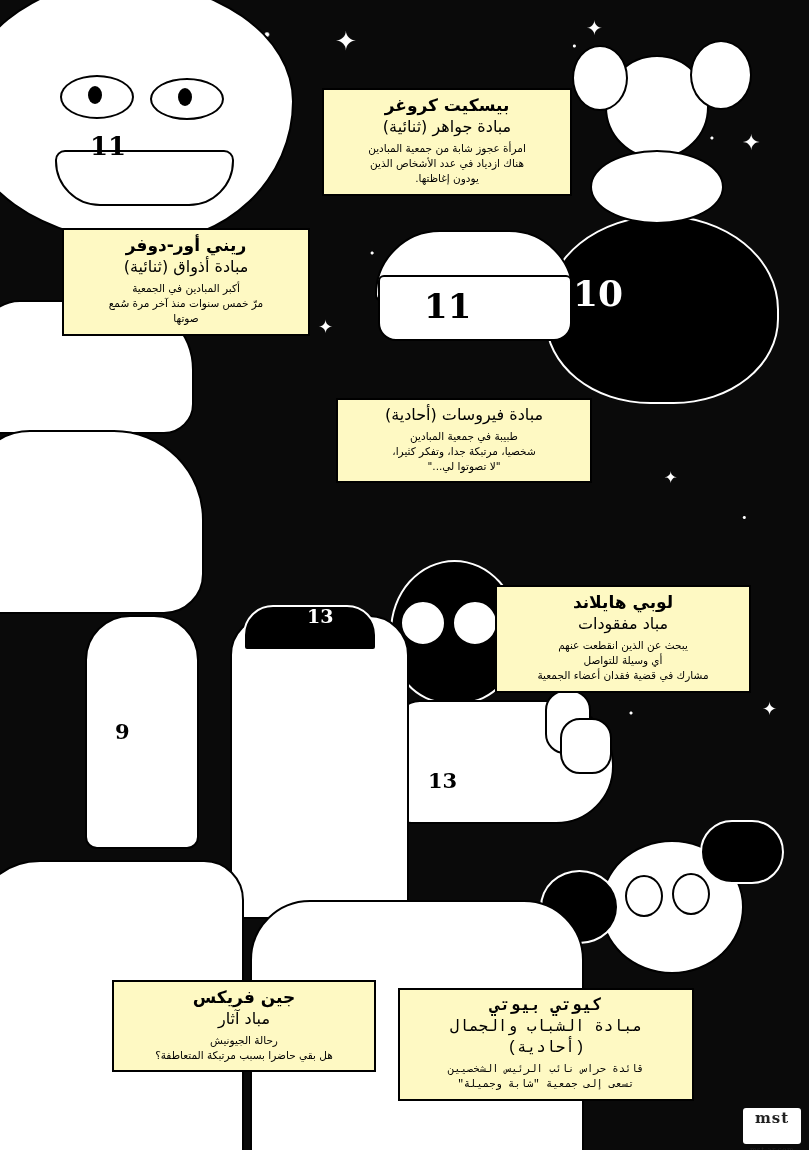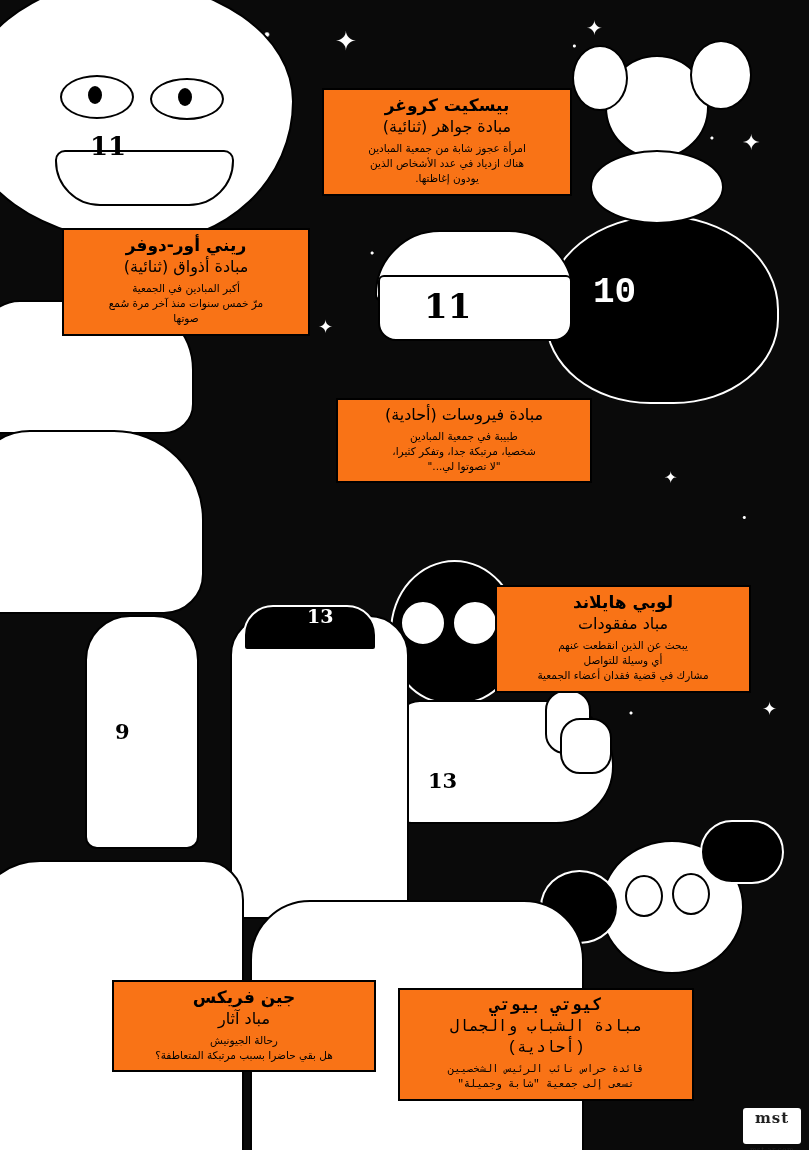--- a/index.html
+++ b/index.html
@@ -34,21 +34,21 @@
       radial-gradient(circle at 36% 72%, #fff 0 1px, transparent 2px),
       radial-gradient(circle at 8% 84%, #fff 0 1px, transparent 2px),
       radial-gradient(circle at 59% 90%, #fff 0 1px, transparent 2px),
       radial-gradient(circle at 85% 95%, #fff 0 1px, transparent 2px);
   }
   .sparkle{position:absolute;color:#fff;line-height:1;}
 
   
   .caption{
     position:absolute;
-    background:#f97316;
+    background:#fef9c3;
     border:2px solid #000;
     color:#000;
     text-align:center;
     padding:5px 8px 7px;
     box-sizing:border-box;
     direction:rtl;
   }
   .caption .name{
     font-weight:bold;
     font-size:17px;
@@ -152,21 +152,21 @@
     <div class="sparkle" style="left:586px;top:18px;font-size:20px;">✦</div>
     <div class="sparkle" style="left:742px;top:132px;font-size:22px;">✦</div>
     <div class="sparkle" style="left:318px;top:318px;font-size:18px;">✦</div>
     <div class="sparkle" style="left:664px;top:470px;font-size:16px;">✦</div>
     <div class="sparkle" style="left:762px;top:700px;font-size:18px;">✦</div>
     <div class="sparkle" style="left:40px;top:520px;font-size:16px;">✦</div>
   </div>
 
   <div class="numbadge num-dark" style="left:90px;top:133px;font-size:26px;">11</div>
   <div class="numbadge num-dark" style="left:424px;top:289px;font-size:34px;">11</div>
-  <div class="numbadge num-light" style="left:593px;top:275px;font-size:36px;font-family:Liberation Mono, monospace;">10</div>
+  <div class="numbadge num-light" style="left:573px;top:275px;font-size:36px;">10</div>
   <div class="numbadge num-light" style="left:307px;top:607px;font-size:19px;">13</div>
   <div class="numbadge num-dark" style="left:115px;top:721px;font-size:21px;">9</div>
   <div class="numbadge num-dark" style="left:428px;top:770px;font-size:21px;">13</div>
 
   <div class="caption" style="left:322px;top:88px;width:250px;">
     <div class="name">بيسكيت كروغر</div>
     <div class="role">مبادة جواهر (ثنائية)</div>
     <div class="desc">
       <div>امرأة عجوز شابة من جمعية المبادين</div>
       <div>هناك ازدياد في عدد الأشخاص الذين</div>

